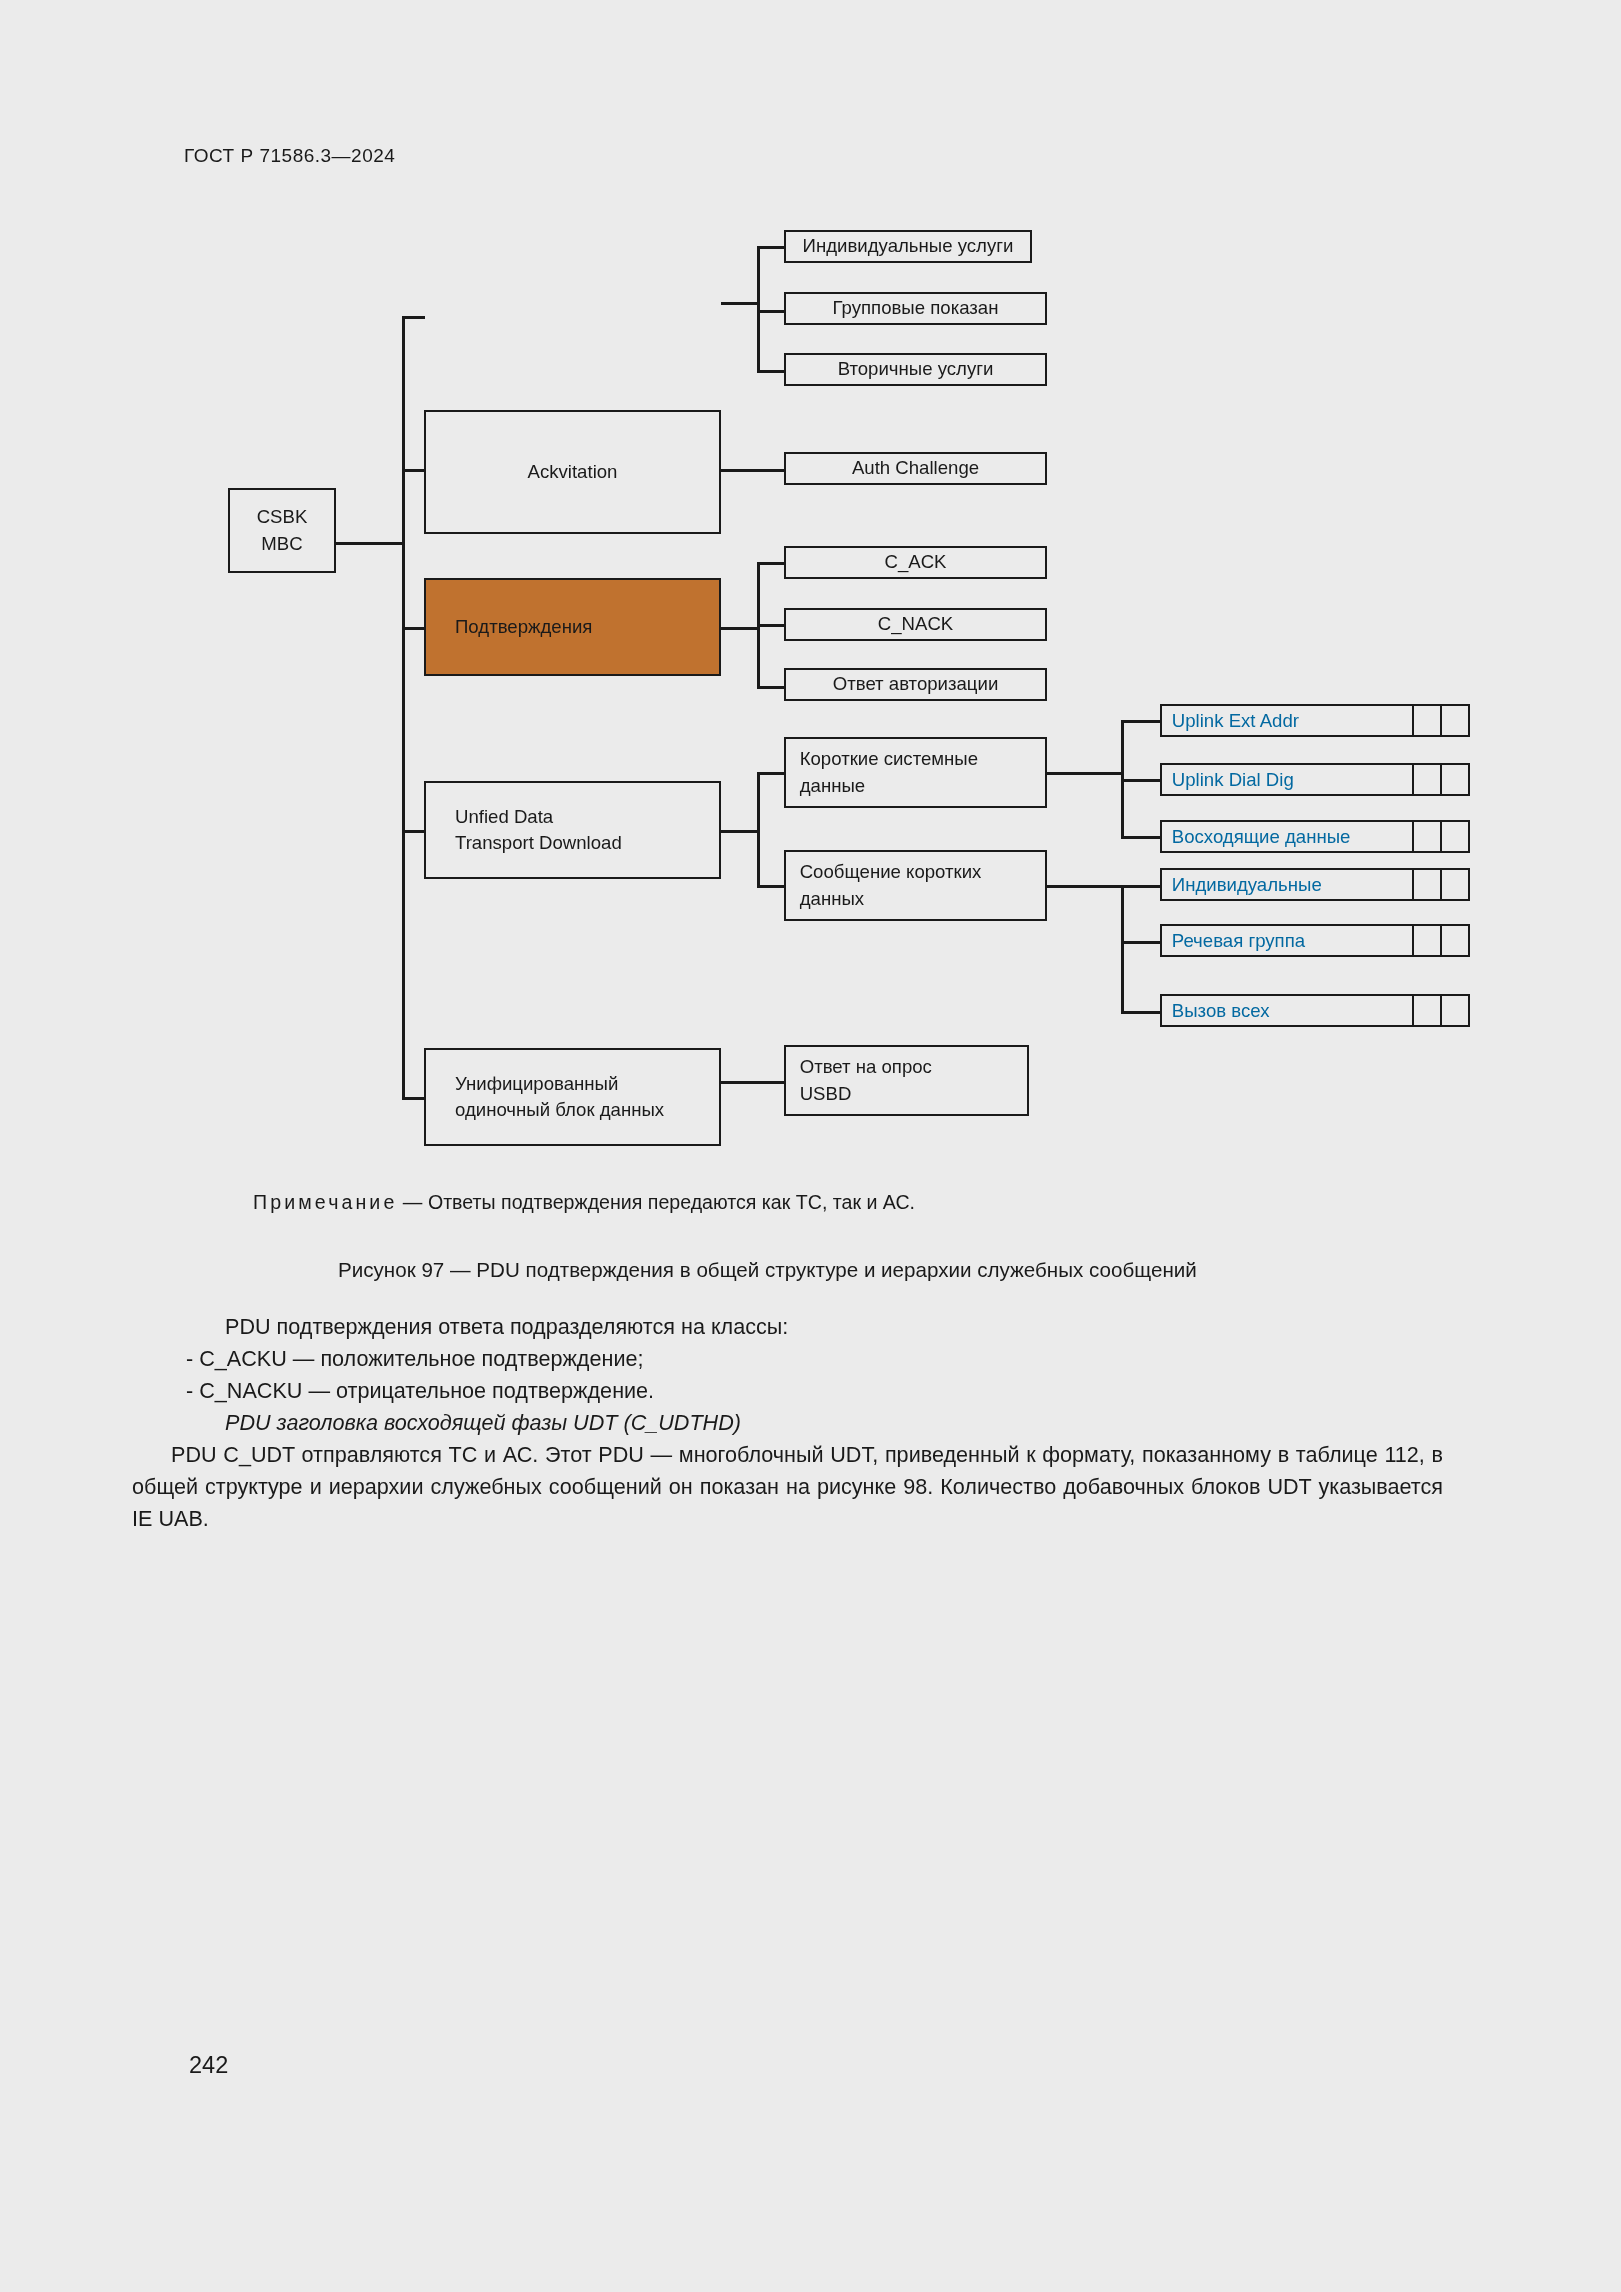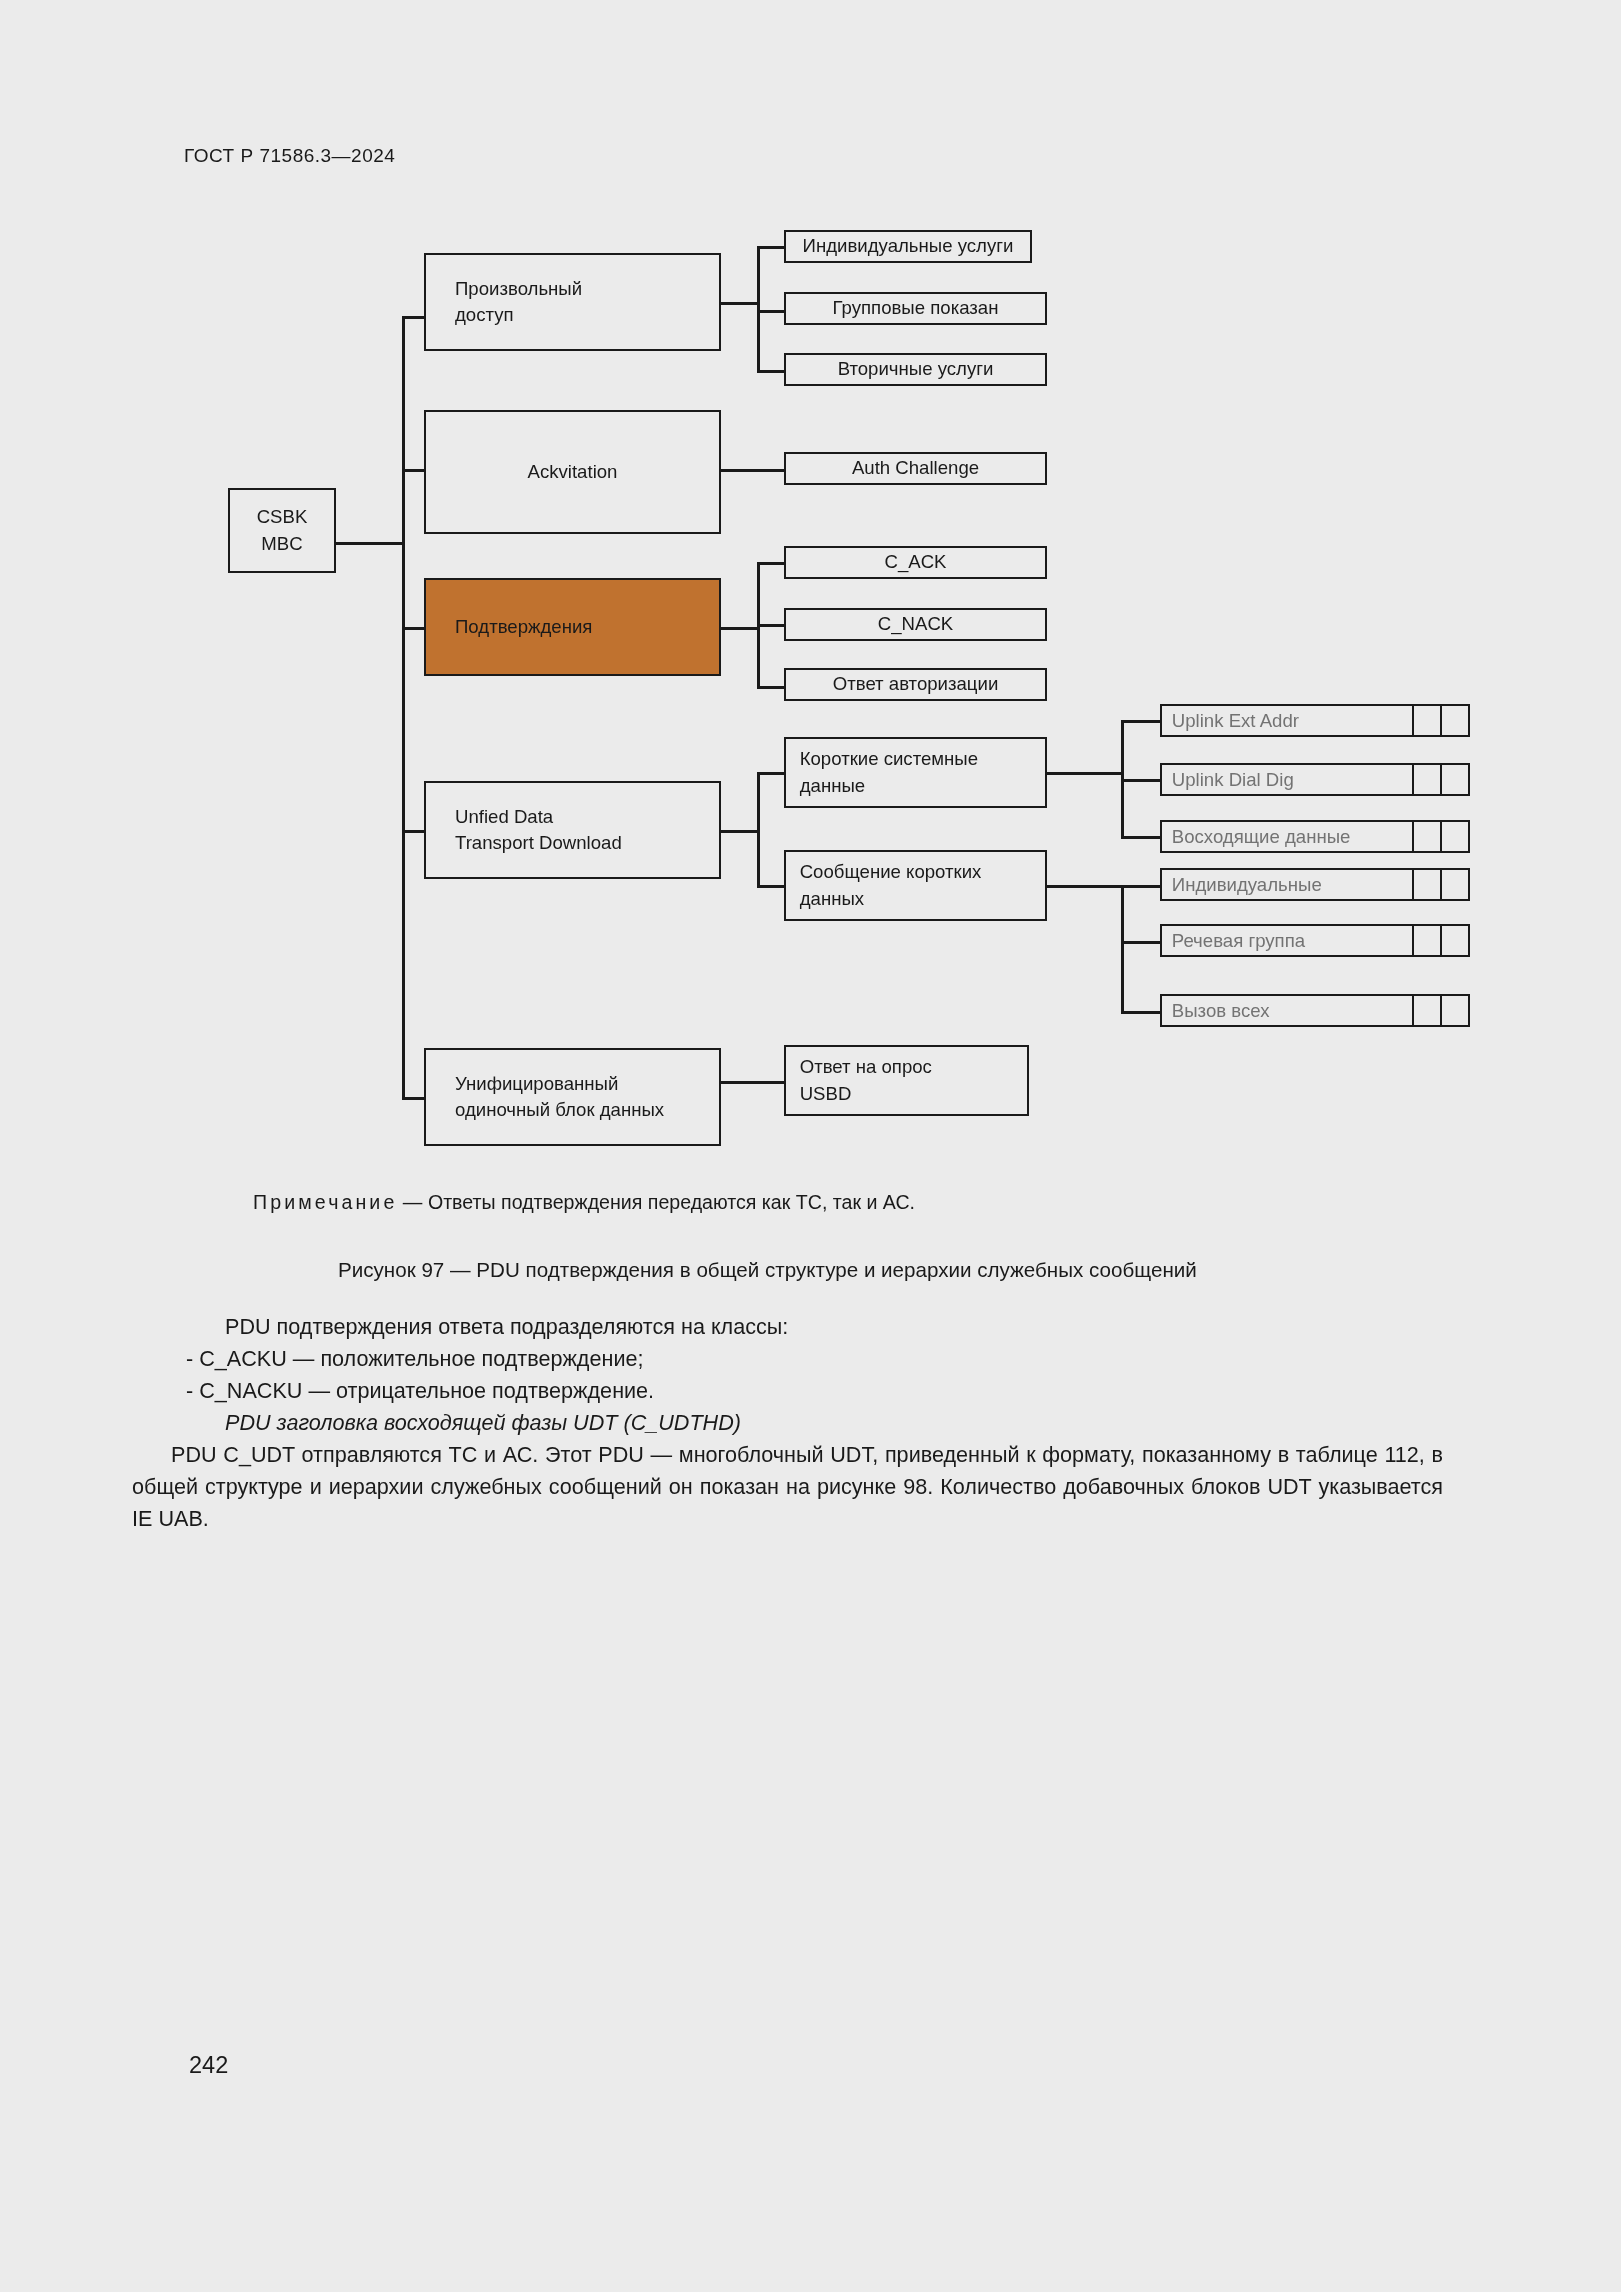--- a/index.html
+++ b/index.html
@@ -51,21 +51,21 @@
   .node.pad      { padding-left: 29px; }
   .node.highlight { background: #c0722f; }
 
   
   .splitbox {
     position: absolute;
     box-sizing: border-box;
     display: flex;
     align-items: stretch;
     font-size: 18.6px;
-    color: #737373;
+    color: #0369a1;
   }
   .splitbox .main {
     flex: 1 1 auto;
     box-sizing: border-box;
     border: 2.9px solid #1a1a1a;
     display: flex;
     align-items: center;
     padding-left: 9.8px;
     background: #ebebeb;
   }
@@ -141,22 +141,20 @@
   <div class="ln h" style="left:336px; top:542px; width:69px;"></div>
 
   <div class="ln v" style="left:402px; top:316px; height:784px;"></div>
 
   <div class="ln h" style="left:402px; top:316px; width:22.5px;"></div>
   <div class="ln h" style="left:402px; top:469px; width:22.5px;"></div>
   <div class="ln h" style="left:402px; top:627px; width:22.5px;"></div>
   <div class="ln h" style="left:402px; top:830px; width:22.5px;"></div>
   <div class="ln h" style="left:402px; top:1097px; width:22.5px;"></div>
 
-  <div class="node pad" style="left:424px; top:253px; width:297px; height:98px; white-space:pre-line;">Произвольный
-доступ</div>
 
   <div class="node center" style="left:424px; top:410px; width:297px; height:124px;">Ackvitation</div>
 
   <div class="node pad" style="left:424px; top:781px; width:297px; height:98px; white-space:pre-line;">Unfied Data
 Transport Download</div>
 
   <div class="node highlight pad" style="left:424px; top:578px; width:297px; height:98px;">Подтверждения</div>
 
   <div class="node pad" style="left:424px; top:1048px; width:297px; height:98px; white-space:pre-line;">Унифицированный
 одиночный блок данных</div>

